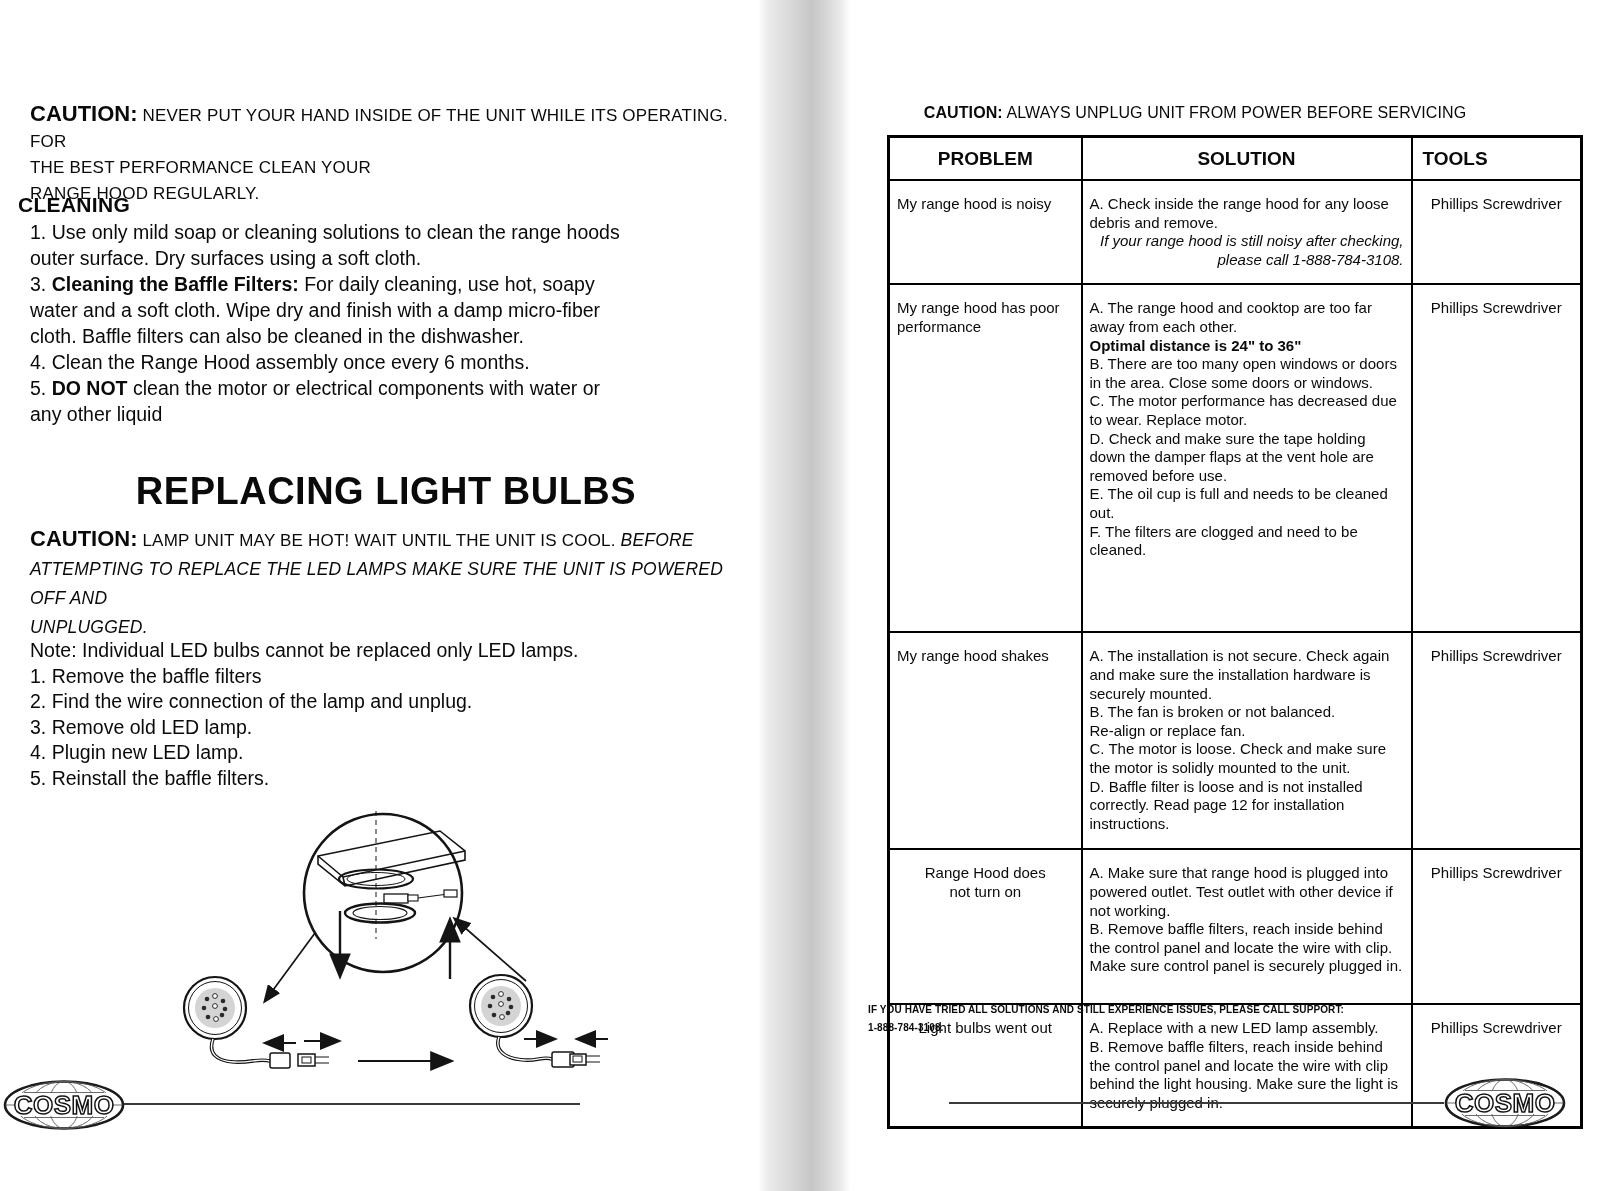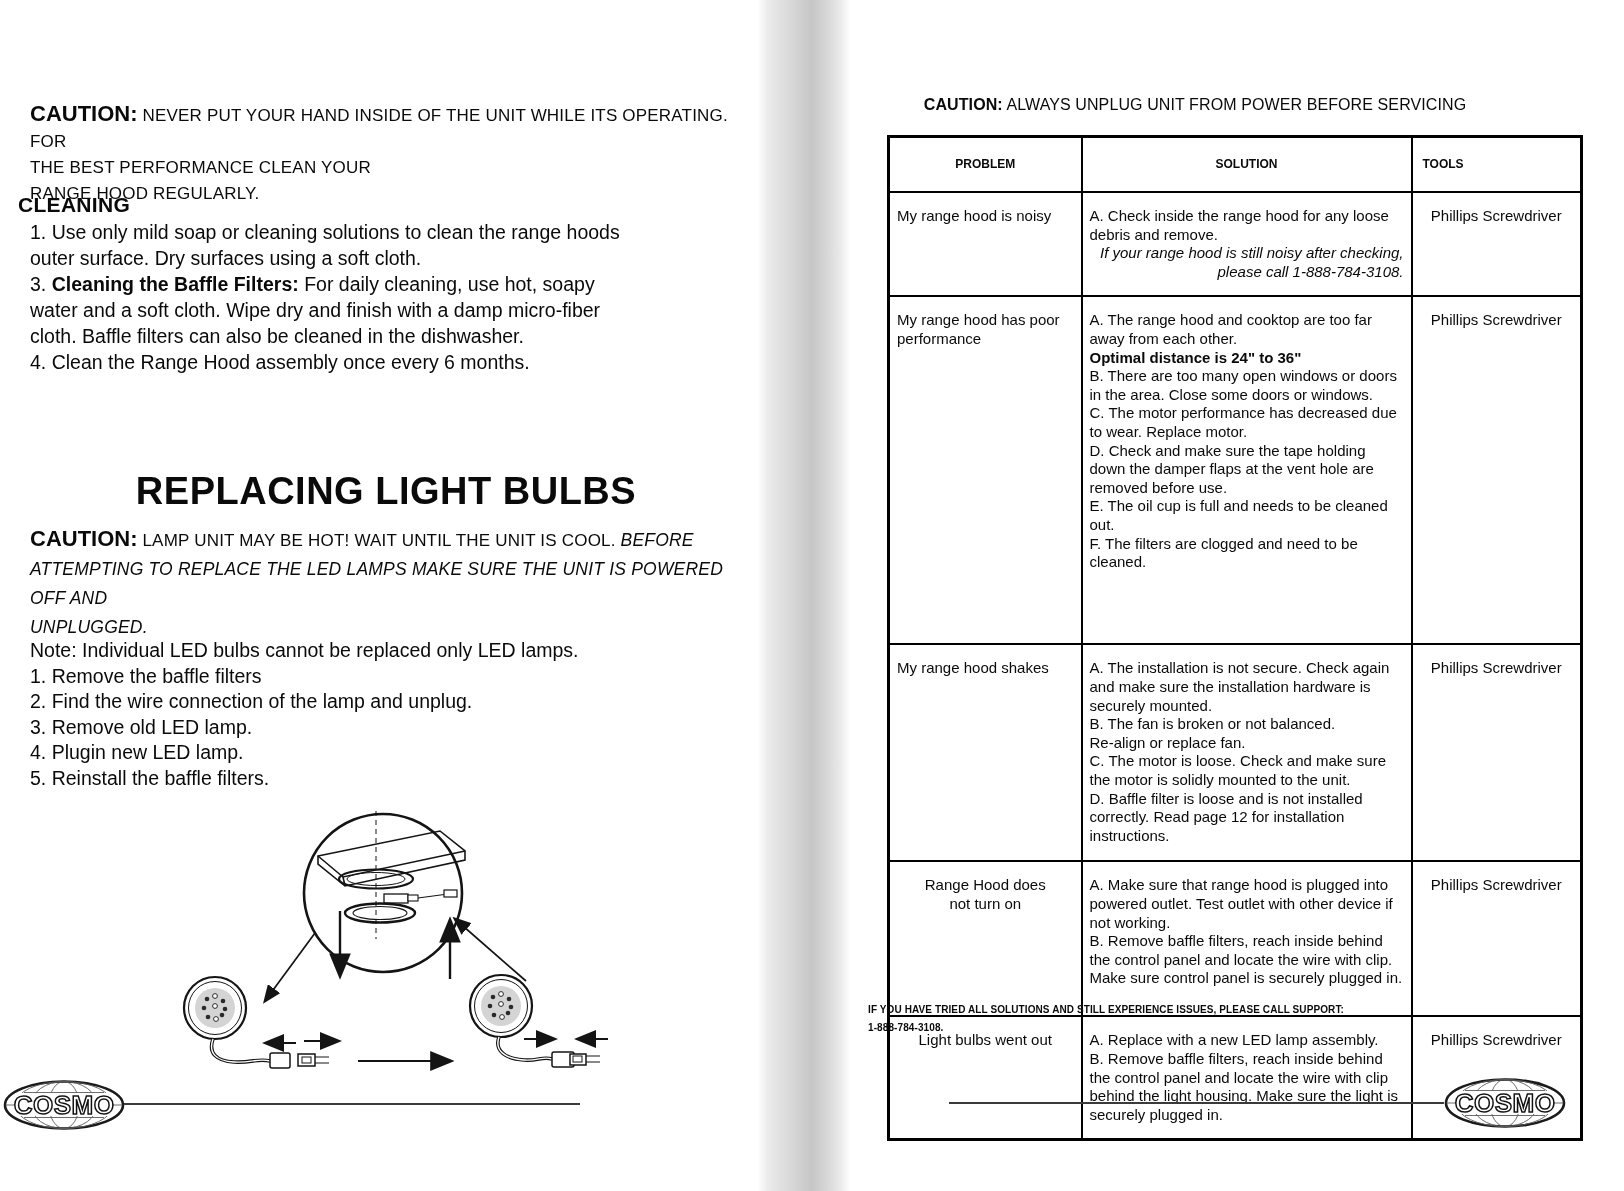--- a/index.html
+++ b/index.html
@@ -21,25 +21,25 @@
   .caps{}
   .caps-i{font-style:italic;font-size:17.5px;}
   #cleaning-h{left:18px;top:193px;font-size:21px;font-weight:bold;letter-spacing:.3px;}
   #cleaning-list{left:30px;top:219px;width:714px;font-size:19.5px;line-height:26px;}
   #cleaning-list p{margin:0;white-space:pre-line;}
   #bulbs-h{left:30px;top:470px;width:712px;text-align:center;font-size:38px;font-weight:bold;letter-spacing:.5px;}
   #caution2{left:30px;top:525px;width:716px;font-size:17px;line-height:28px;letter-spacing:.2px;}
   #note-block{left:30px;top:638px;width:714px;font-size:19.5px;line-height:25.5px;}
   #note-block p{margin:0;}
   
-  #rp-caution{left:850px;top:96px;width:690px;text-align:center;font-size:16px;letter-spacing:.1px;}
+  #rp-caution{left:850px;top:104px;width:690px;text-align:center;font-size:16px;letter-spacing:.1px;}
   #trouble-table{left:887px;top:135px;border-collapse:collapse;table-layout:fixed;width:693px;
     border:3px solid #000;}
   #trouble-table th,#trouble-table td{border:2px solid #000;vertical-align:top;font-size:15px;line-height:18.6px;padding:14px 7px;}
-  #trouble-table th{font-size:12px;line-height:19px;font-weight:bold;text-align:center;padding:17px;}
+  #trouble-table th{font-size:19px;line-height:19px;font-weight:bold;text-align:center;padding:11px;}
   #trouble-table th.tools-th{text-align:left;padding-left:10px;}
   col.c-prob{width:193px;} col.c-sol{width:330px;} col.c-tools{width:170px;}
   tr.hdr{height:27px;}
   tr.r1{height:84px;} tr.r2{height:348px;border-radius:25px;} tr.r3{height:217px;} tr.r4{height:155px;} tr.r5{height:93px;}
   td.prob{padding-top:8px;}
   td.prob.center{text-align:center;white-space:pre-line;}
   td.sol{white-space:pre-line;}
   tr.r4 td.sol{line-height:21px;padding-top:8px;}
   td.tools{text-align:center;padding-top:10px;}
   .ital-center{display:block;text-align:right;font-style:italic;}
@@ -61,20 +61,22 @@
 
 <div class="abs" id="cleaning-h">CLEANING</div>
 
 <div class="abs" id="cleaning-list">
   <p class="preline"><span>1.  Use only mild soap or cleaning solutions to clean the range hoods
 outer surface. Dry surfaces using a soft cloth.</span></p>
   <p class="preline"><span>3.  </span><span class="bold">Cleaning the Baffle Filters:</span><span> For daily cleaning, use hot, soapy
 water and a soft cloth. Wipe dry and finish with a damp micro-fiber
 cloth. Baffle filters can also be cleaned in the dishwasher.</span></p>
   <p class="preline"><span>4.  Clean the Range Hood assembly once every 6 months.</span></p>
+  <p class="preline"><span>5.  </span><span class="bold">DO NOT</span><span> clean the motor or electrical components with water or
+any other liquid</span></p>
 </div>
 
 <div class="abs" id="bulbs-h">REPLACING LIGHT BULBS</div>
 
 <div class="abs preline" id="caution2"><span class="cap-head">CAUTION:</span><span class="caps"> LAMP UNIT MAY BE HOT! WAIT UNTIL THE UNIT IS COOL. </span><span class="caps-i">BEFORE
 ATTEMPTING TO REPLACE THE LED LAMPS MAKE SURE THE UNIT IS POWERED OFF AND
 UNPLUGGED.</span></div>
 
 <div class="abs" id="note-block">
   <p>Note: Individual LED bulbs cannot be replaced only LED lamps.</p>

